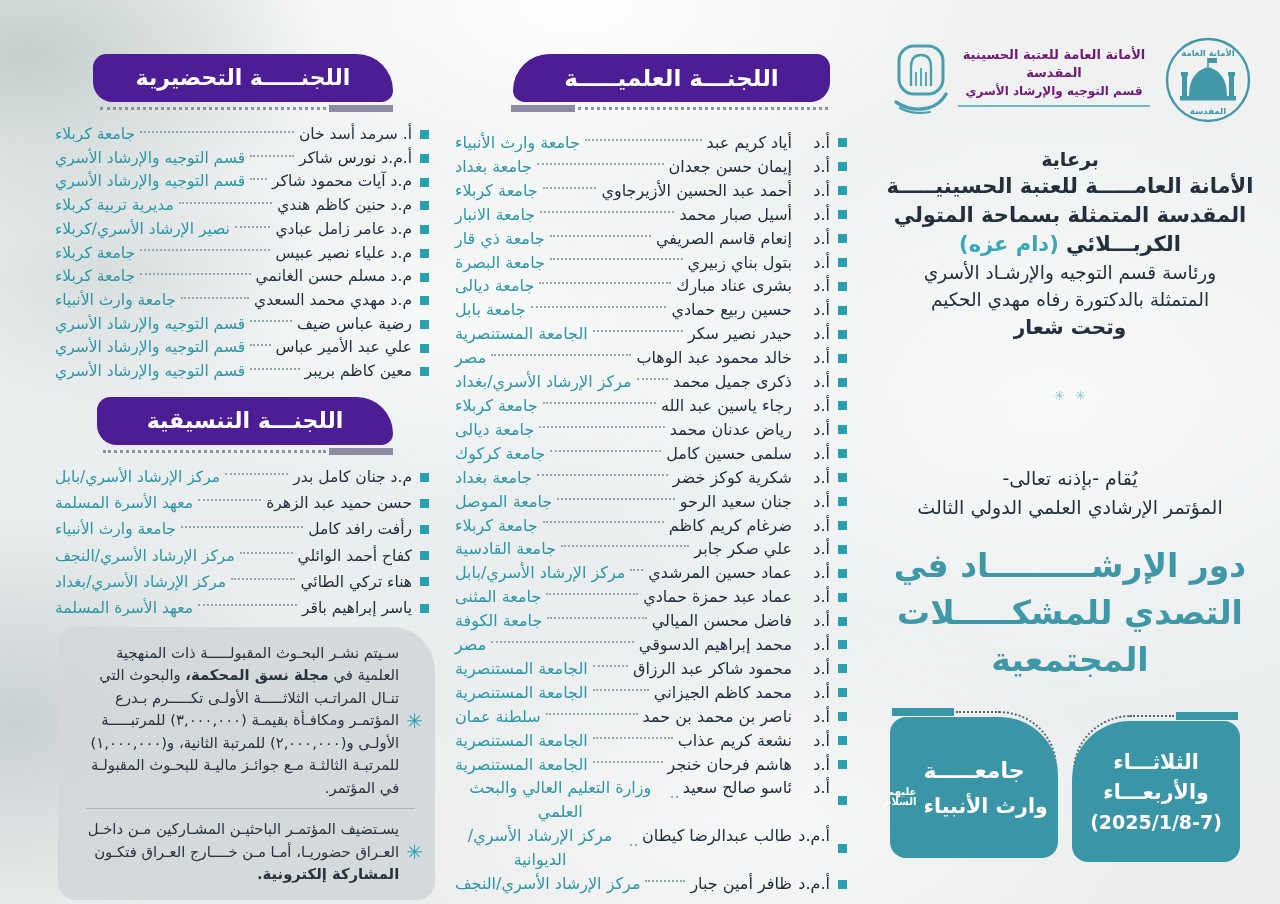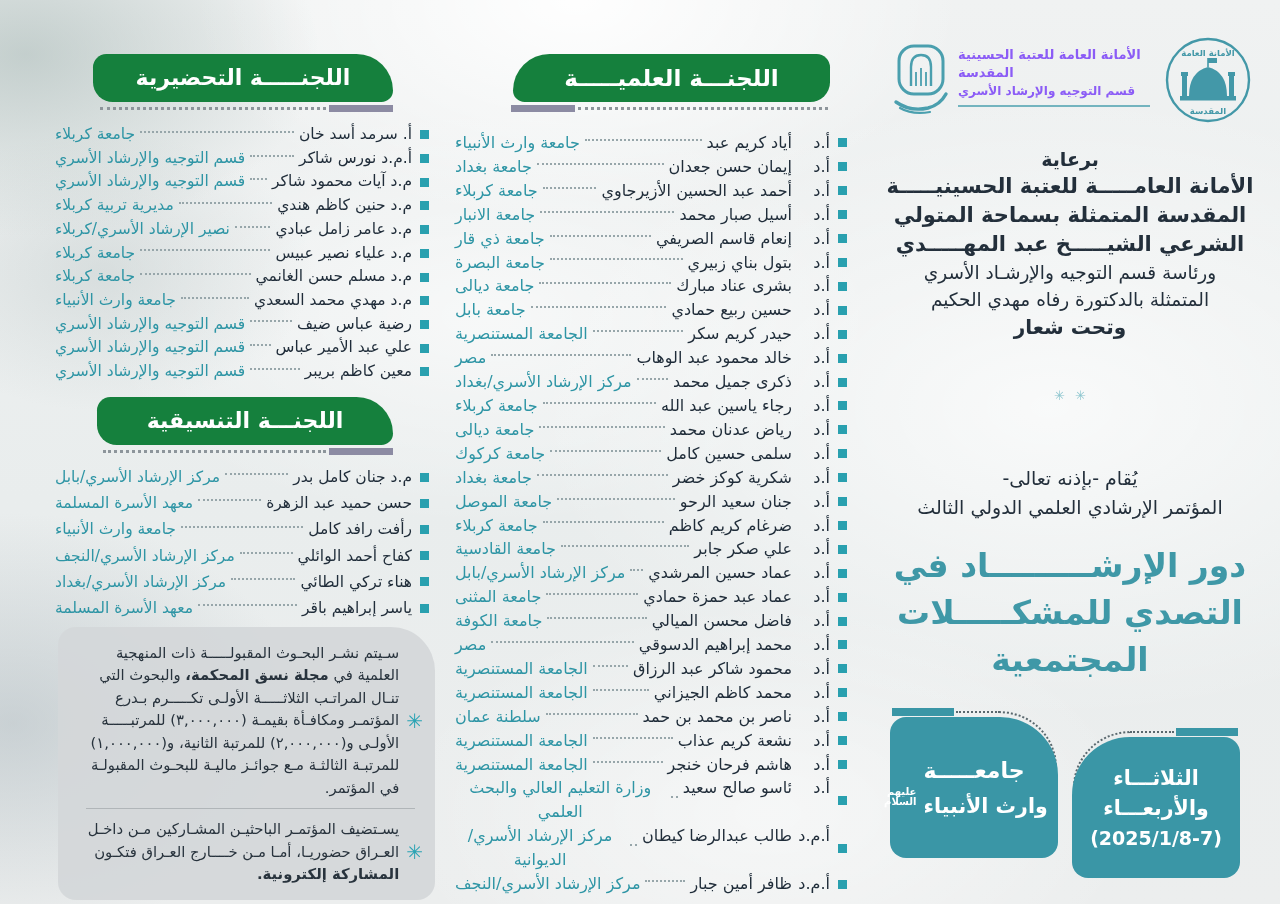--- a/index.html
+++ b/index.html
@@ -17,21 +17,21 @@
       radial-gradient(420px 300px at 1% 80%, rgba(168,180,186,.5), transparent 70%),
       radial-gradient(520px 300px at 45% 0%, rgba(255,255,255,.95), transparent 75%),
       radial-gradient(700px 420px at 82% 45%, rgba(255,255,255,.7), transparent 75%),
       radial-gradient(560px 300px at 38% 35%, rgba(255,255,255,.6), transparent 70%),
       radial-gradient(500px 280px at 60% 90%, rgba(255,255,255,.55), transparent 75%),
       linear-gradient(180deg,#f0f2f2 0%,#e9eded 55%,#eceeee 100%);
   }
   .abs{position:absolute;}
   
   .c-header{
-    background:#15803d;color:#fff;font-weight:bold;text-align:center;
+    background:#4c1d95;color:#fff;font-weight:bold;text-align:center;
     height:48px;line-height:48px;letter-spacing:0;
   }
   .hdr-curve-left{border-radius:44px 16px 24px 14px;}
   .hdr-curve-right{border-radius:16px 44px 14px 24px;}
   .under-bar{display:flex;align-items:center;height:8px;}
   .under-bar .solid{width:64px;height:7px;background:#8c8ba3;flex:none;}
   .under-bar .dotline{flex:1;border-top:3px dotted #8d959b;height:0;margin:0 3px;}
   
   .mlist{display:flex;flex-direction:column;}
   .m-row{display:flex;align-items:baseline;color:#1f2c39;}
@@ -49,21 +49,21 @@
     border-radius:18px 44px 18px 18px;
     padding:15px 12px 14px 12px;
   }
   .note{display:flex;align-items:center;gap:7px;}
   .note .orn{color:#2aa3b4;font-size:20px;flex:none;}
   .note .ntext{flex:1;font-size:14.8px;line-height:1.52;color:#28333d;text-align:right;}
   .seg-b{font-weight:bold;}
   .nsep{border-top:1px solid #b0b5b8;margin:9px 8px 9px 16px;}
   
   #brand-row{display:flex;align-items:flex-start;gap:8px;}
-  #brand-callig{width:192px;text-align:left;color:#8b5cf6;margin-top:10px;}
+  #brand-callig{width:192px;text-align:center;color:#701a75;margin-top:10px;}
   #brand-callig .l1{font-size:13px;font-weight:bold;line-height:1.35;}
   #brand-callig .l2{font-size:12px;font-weight:bold;margin-top:3px;}
   #brand-callig .rule{height:2px;background:#4a9fae;opacity:.75;margin-top:7px;}
   #patronage{text-align:center;color:#232f3b;}
   .p-intro{font-size:19px;font-weight:bold;line-height:26px;}
   .p-bold{font-size:21px;font-weight:bold;line-height:29px;}
   .p-reg{font-size:18.5px;line-height:27px;}
   .p-slogan{font-size:20px;font-weight:bold;line-height:29px;}
   .teal-b{color:#3aa7b8;}
   #verse-row{display:flex;align-items:center;justify-content:center;gap:10px;color:#3d9fae;}
@@ -127,21 +127,24 @@
       <line x1="34" y1="30" x2="34" y2="44" stroke="#4a9fae" stroke-width="1.8"></line>
       <path d="M4,60 Q18,70 36,66 Q48,63 54,52" fill="none" stroke="#4a9fae" stroke-width="3.4" stroke-linecap="round"></path>
       <path d="M8,66 Q20,73 38,70" fill="none" stroke="#4a9fae" stroke-width="2.2" stroke-linecap="round"></path>
     </svg>
   </div>
 
   <div class="abs" id="patronage" style="left:883px;top:146px;width:374px;">
     <div class="p-intro">برعاية</div>
     <div class="p-bold">الأمانة العامـــــة للعتبة الحسينيـــــة</div>
     <div class="p-bold">المقدسة المتمثلة بسماحة المتولي</div>
-    <div class="p-bold">الشرعي الشيـــــخ عبد المهـــــدي</div>
+    <div class="p-bold">
+      <span>الكربـــلائي</span>
+      <span class="teal-b">(دام عزه)</span>
+    </div>
     <div class="p-reg">ورئاسة قسم التوجيه والإرشـاد الأسري</div>
     <div class="p-reg">المتمثلة بالدكتورة رفاه مهدي الحكيم</div>
     <div class="p-slogan">وتحت شعار</div>
   </div>
 
   <div class="abs" id="verse-row" style="left:883px;top:388px;width:374px;">
     <span class="vorn">✳</span>
     <span class="vorn">✳</span>
   </div>
 
@@ -149,21 +152,21 @@
     <div>يُقام -بإذنه تعالى-</div>
     <div>المؤتمر الإرشادي العلمي الدولي الثالث</div>
   </div>
 
   <h1 class="abs" id="conf-title" style="left:883px;top:543px;width:374px;">
     <span>دور الإرشـــــــــاد في</span><br>
     <span>التصدي للمشكـــــلات</span><br>
     <span>المجتمعية</span>
   </h1>
 
-  <div class="abs bbox-wrap" id="date-box" style="left:1072px;top:728px;">
+  <div class="abs bbox-wrap" id="date-box" style="left:1072px;top:712px;">
     <div class="tbar"></div>
     <div class="tdots"></div>
     <div class="tarc"></div>
     <div class="bbox">
       <div class="bl">الثلاثـــاء</div>
       <div class="bl">والأربعـــاء</div>
       <div class="bdate" dir="ltr">(2025/1/8-7)</div>
     </div>
   </div>
 
@@ -241,21 +244,21 @@
       <div class="m-row">
         <span class="bullet"></span>
         <span class="pfx">أ.د</span>
         <span class="mname">حسين ربيع حمادي</span>
         <span class="dots"></span>
         <span class="affil">جامعة بابل</span>
       </div>
       <div class="m-row">
         <span class="bullet"></span>
         <span class="pfx">أ.د</span>
-        <span class="mname">حيدر كريم سكر</span>
+        <span class="mname">حيدر نصير سكر</span>
         <span class="dots"></span>
         <span class="affil">الجامعة المستنصرية</span>
       </div>
       <div class="m-row">
         <span class="bullet"></span>
         <span class="pfx">أ.د</span>
         <span class="mname">خالد محمود عبد الوهاب</span>
         <span class="dots"></span>
         <span class="affil">مصر</span>
       </div>

